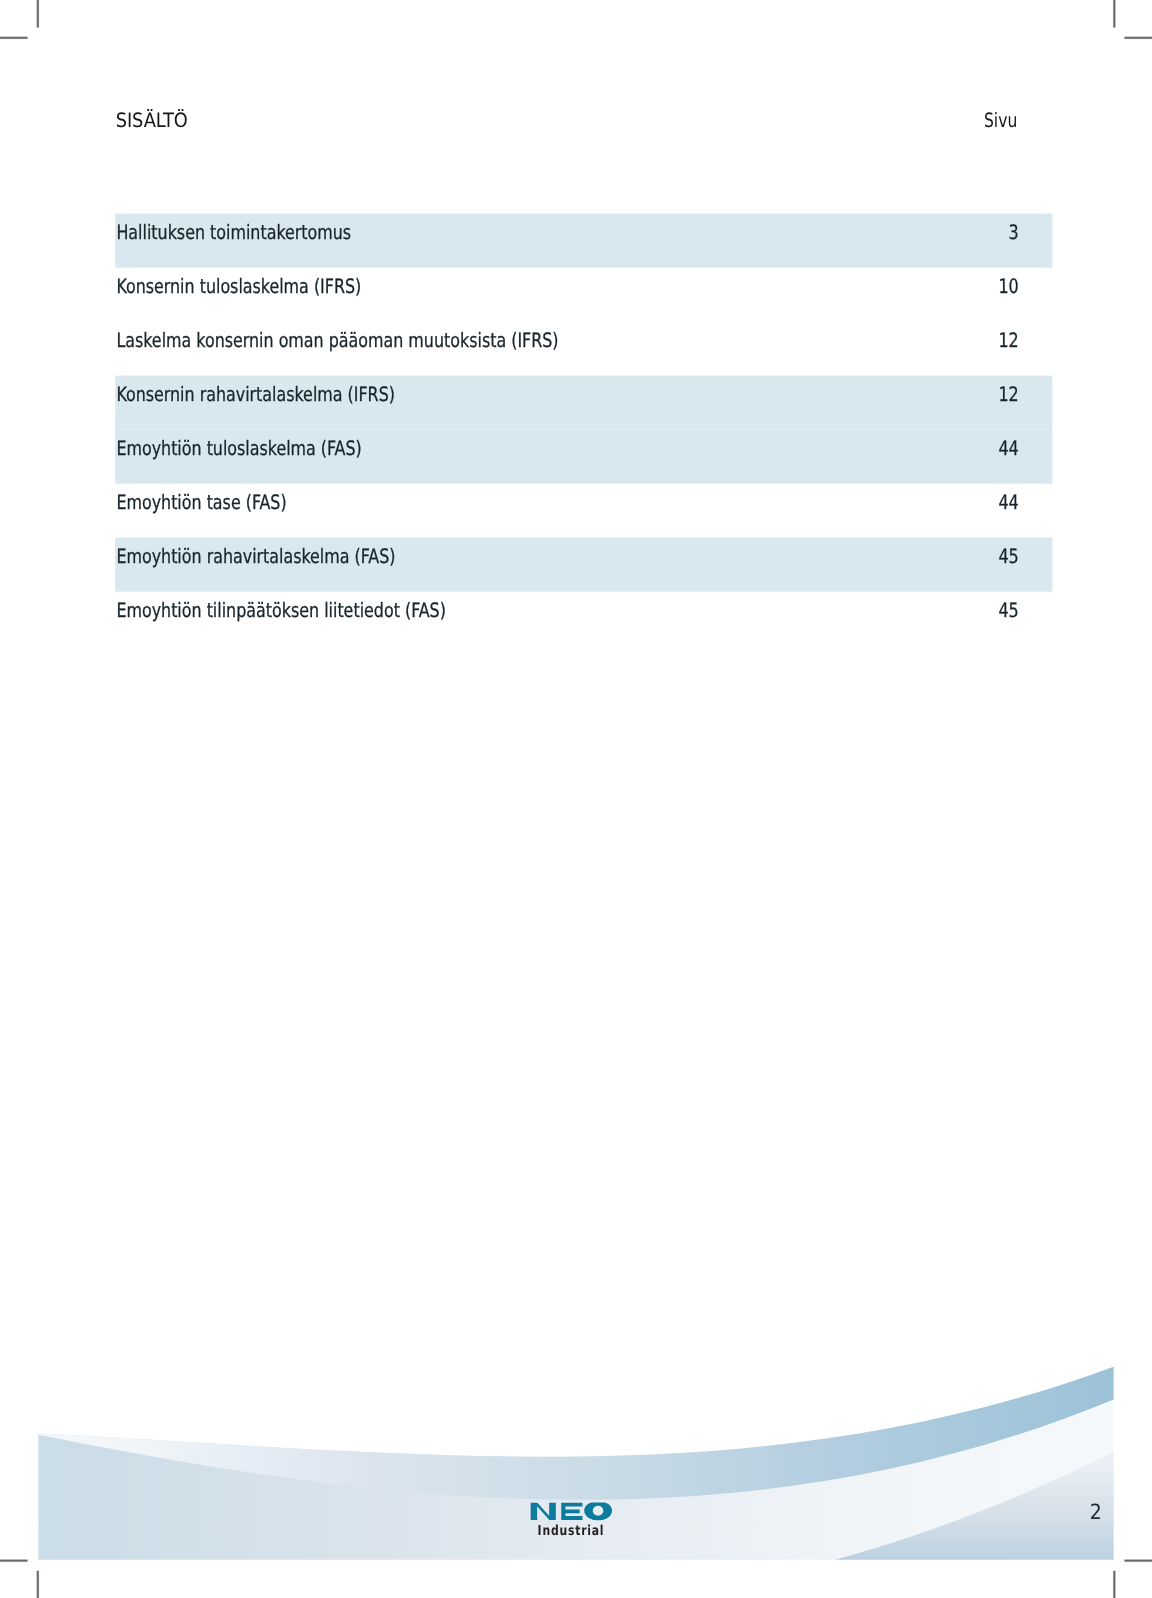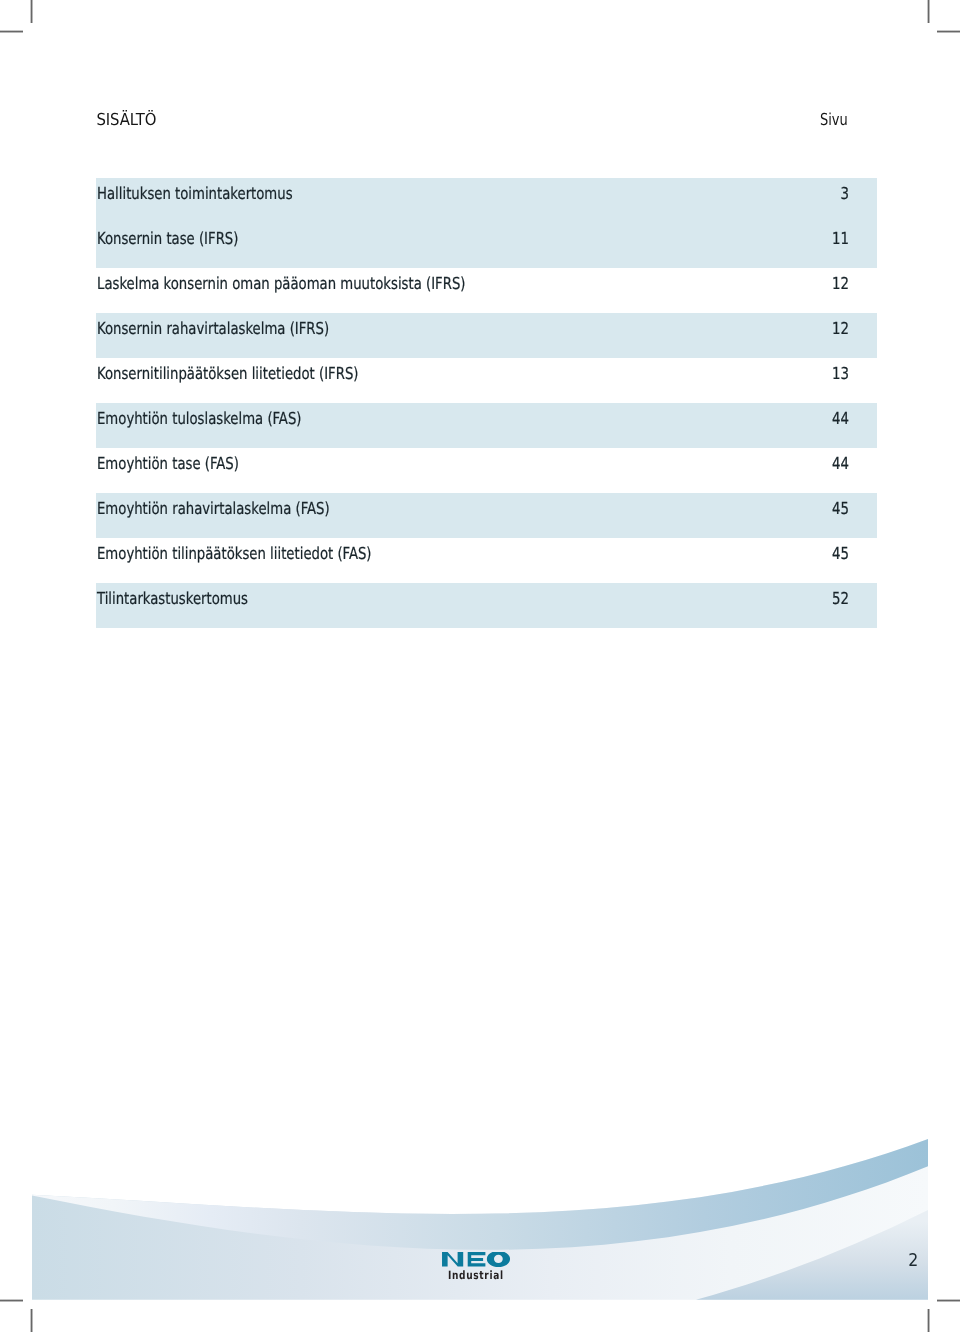--- a/index.html
+++ b/index.html
@@ -8,21 +8,21 @@
        font-family:"DejaVu Sans Condensed","DejaVu Sans",sans-serif;
        text-rendering:geometricPrecision;}
   .page{position:absolute;inset:0;transform:translateZ(0);}
 
   
   .cropmark{position:absolute;}
   .cropmark.v{background:linear-gradient(to right,#ffffff 0%,#6e6e6e 42%,#5d5d5d 62%,#ffffff 100%);}
   .cropmark.h{background:linear-gradient(to bottom,#ffffff 0%,#6e6e6e 42%,#5d5d5d 62%,#ffffff 100%);}
 
   
-  .toc-header{position:absolute;left:96px;top:111px;width:752px;height:18px;}
+  .toc-header{position:absolute;left:96px;top:92px;width:752px;height:18px;}
   .toc-header .h-title,.toc-header .h-page{
       position:absolute;top:0;font-size:16.5px;line-height:18px;color:#161616;
       display:inline-block;transform-origin:left center;white-space:nowrap;}
   .toc-header .h-title{left:0.4px;transform:scaleX(1);letter-spacing:-0.06px;}
   .toc-header .h-page{right:0.2px;transform-origin:right center;transform:scaleX(.875);}
 
   
   .toc{position:absolute;left:96px;top:178.4px;width:781px;}
   .row{position:relative;height:45px;}
   .row .label,.row .page{
@@ -53,55 +53,47 @@
   <div class="toc-header">
     <span class="h-title">SISÄLTÖ</span>
     <span class="h-page">Sivu</span>
   </div>
 
   <div class="toc">
       <div class="row alt">
         <span class="label">Hallituksen toimintakertomus</span>
         <span class="page">3</span>
       </div>
-      <div class="row alt">
-        <span class="label">Konsernin tase (IFRS)</span>
-        <span class="page">11</span>
+      <div class="row">
+        <span class="label">Konsernin tuloslaskelma (IFRS)</span>
+        <span class="page">10</span>
       </div>
       <div class="row">
         <span class="label">Laskelma konsernin oman pääoman muutoksista (IFRS)</span>
         <span class="page">12</span>
       </div>
       <div class="row alt">
         <span class="label">Konsernin rahavirtalaskelma (IFRS)</span>
         <span class="page">12</span>
-      </div>
-      <div class="row">
-        <span class="label">Konsernitilinpäätöksen liitetiedot (IFRS)</span>
-        <span class="page">13</span>
       </div>
       <div class="row alt">
         <span class="label">Emoyhtiön tuloslaskelma (FAS)</span>
         <span class="page">44</span>
       </div>
       <div class="row">
         <span class="label">Emoyhtiön tase (FAS)</span>
         <span class="page">44</span>
       </div>
       <div class="row alt">
         <span class="label">Emoyhtiön rahavirtalaskelma (FAS)</span>
         <span class="page">45</span>
       </div>
       <div class="row">
         <span class="label">Emoyhtiön tilinpäätöksen liitetiedot (FAS)</span>
         <span class="page">45</span>
-      </div>
-      <div class="row alt">
-        <span class="label">Tilintarkastuskertomus</span>
-        <span class="page">52</span>
       </div>
     </div>
 
   <svg class="footer-art" viewBox="0 0 960 1332" width="960" height="1332" aria-hidden="true">
     <defs>
       <linearGradient id="gBase" x1="32" y1="0" x2="928" y2="0" gradientUnits="userSpaceOnUse">
         <stop offset="0" stop-color="#cadce6"></stop>
         <stop offset="0.30" stop-color="#d9e3ec"></stop>
         <stop offset="0.58" stop-color="#e9eef4"></stop>
         <stop offset="0.78" stop-color="#f1f5f8"></stop>

